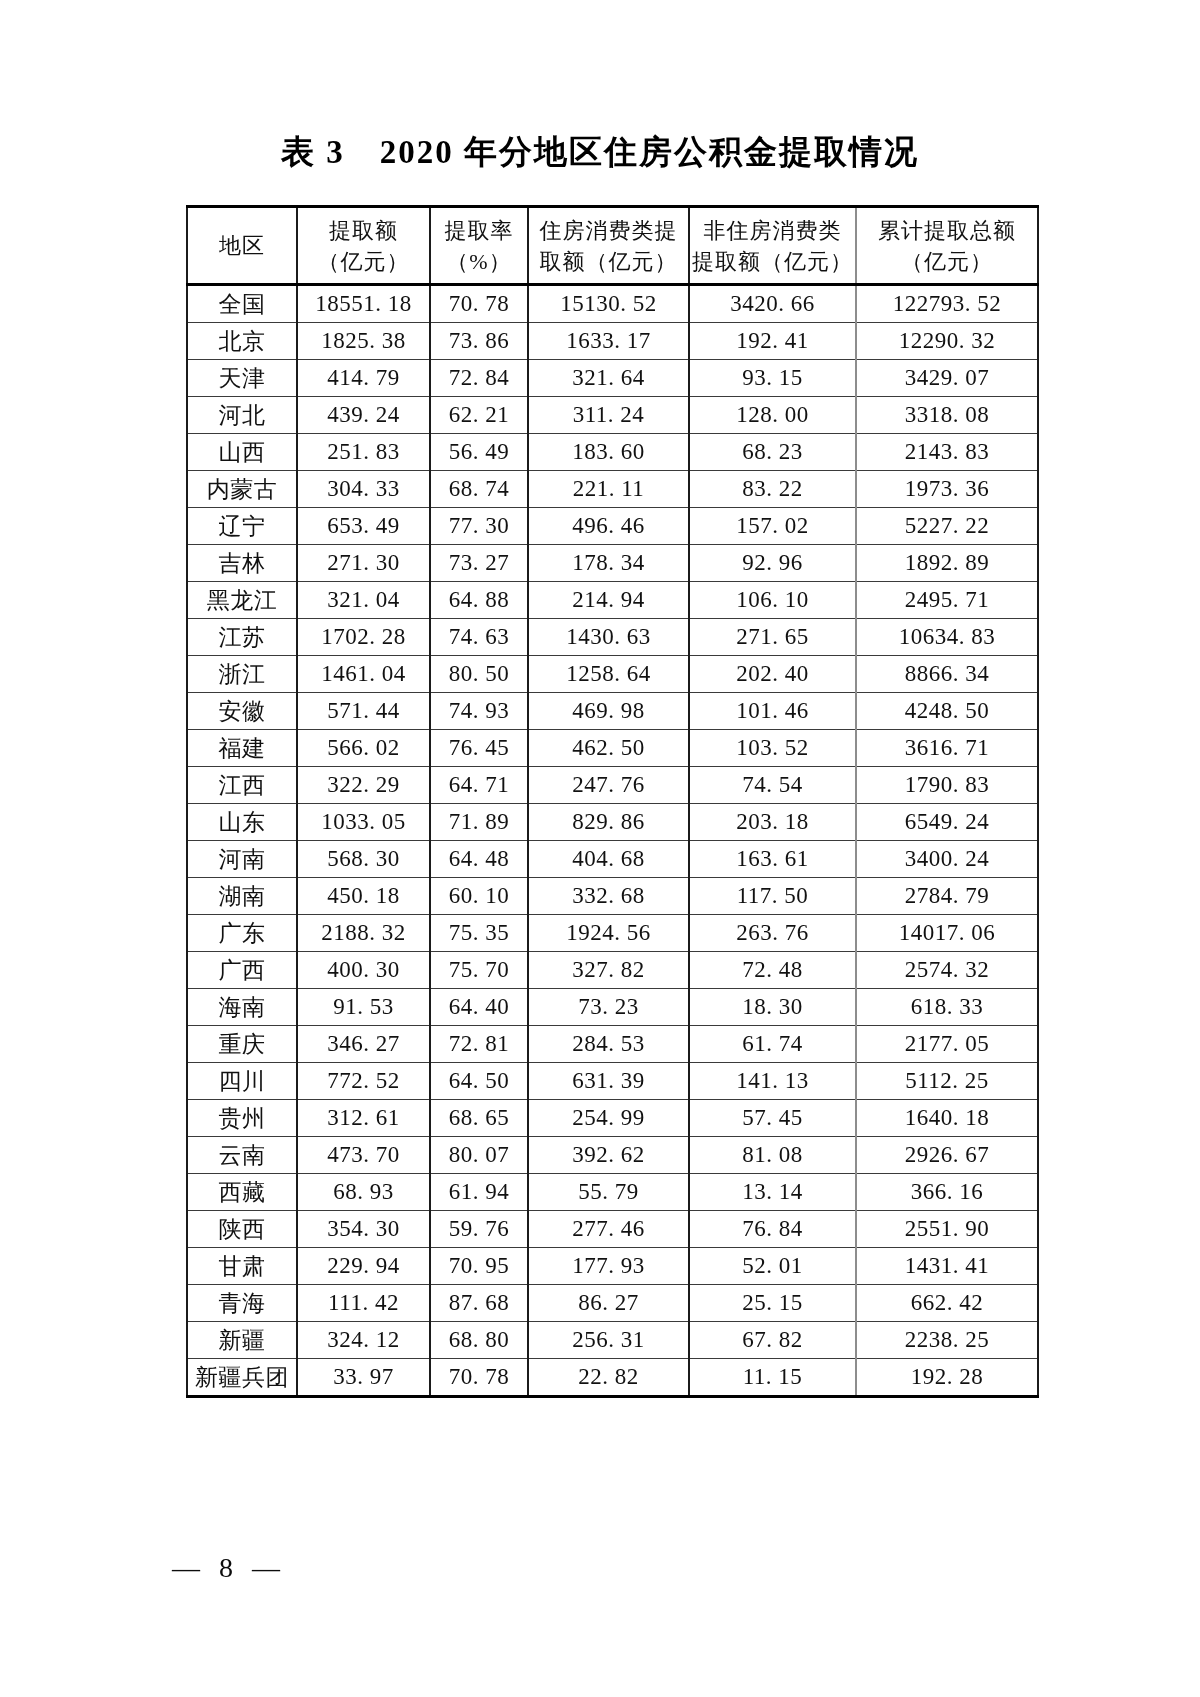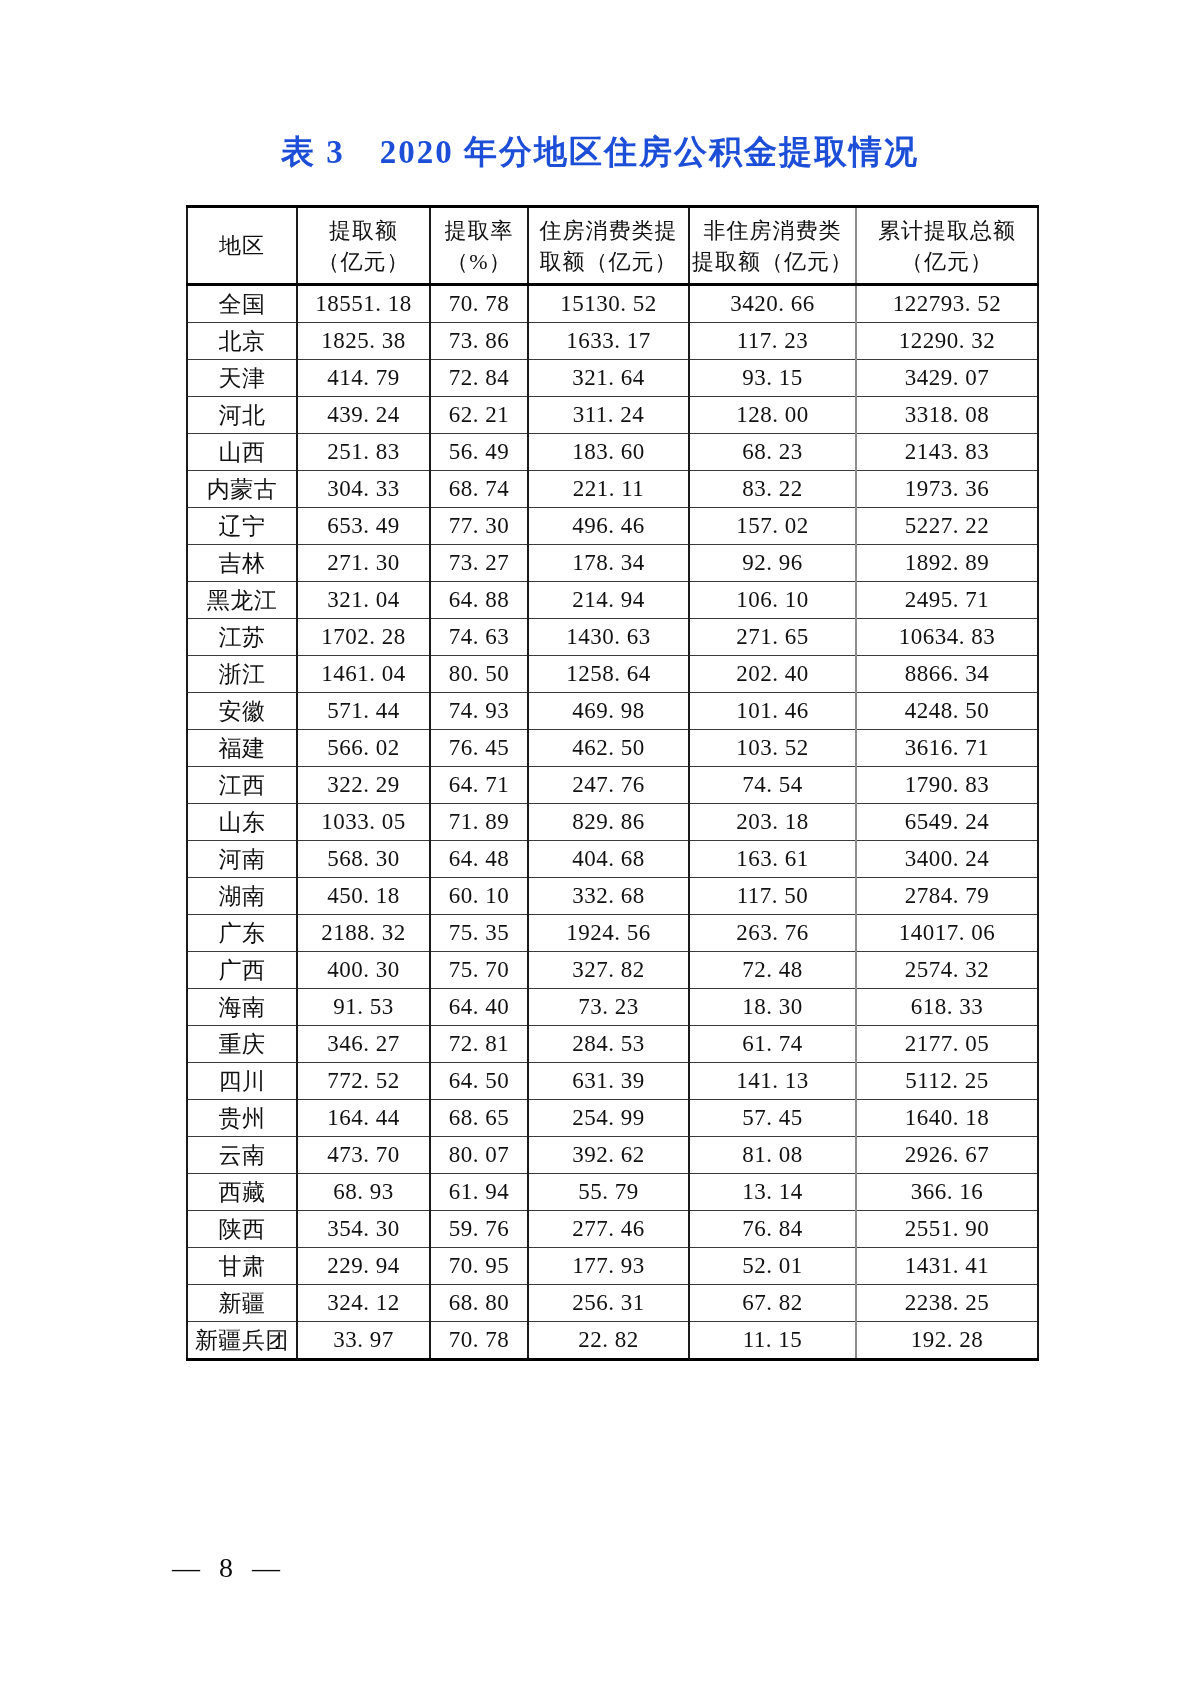--- a/index.html
+++ b/index.html
@@ -19,21 +19,21 @@
   }
   .doc-title {
     position: absolute;
     top: 130px;
     left: 0;
     width: 1200px;
     text-align: center;
     font-size: 33px;
     font-weight: bold;
     letter-spacing: 2px;
-    color: #1d4ed8;
+    color: #000000;
     white-space: pre;
   }
   .table-wrap {
     position: absolute;
     top: 205px;
     left: 186px;
     width: 788px;
   }
   table.fund-table {
     border-collapse: collapse;
@@ -146,21 +146,21 @@
             <td>70. 78</td>
             <td>15130. 52</td>
             <td>3420. 66</td>
             <td>122793. 52</td>
           </tr>
           <tr>
             <td>北京</td>
             <td>1825. 38</td>
             <td>73. 86</td>
             <td>1633. 17</td>
-            <td>117. 23</td>
+            <td>192. 41</td>
             <td>12290. 32</td>
           </tr>
           <tr>
             <td>天津</td>
             <td>414. 79</td>
             <td>72. 84</td>
             <td>321. 64</td>
             <td>93. 15</td>
             <td>3429. 07</td>
           </tr>
@@ -311,21 +311,21 @@
           <tr>
             <td>四川</td>
             <td>772. 52</td>
             <td>64. 50</td>
             <td>631. 39</td>
             <td>141. 13</td>
             <td>5112. 25</td>
           </tr>
           <tr>
             <td>贵州</td>
-            <td>164. 44</td>
+            <td>312. 61</td>
             <td>68. 65</td>
             <td>254. 99</td>
             <td>57. 45</td>
             <td>1640. 18</td>
           </tr>
           <tr>
             <td>云南</td>
             <td>473. 70</td>
             <td>80. 07</td>
             <td>392. 62</td>
@@ -350,20 +350,28 @@
           </tr>
           <tr>
             <td>甘肃</td>
             <td>229. 94</td>
             <td>70. 95</td>
             <td>177. 93</td>
             <td>52. 01</td>
             <td>1431. 41</td>
           </tr>
           <tr>
+            <td>青海</td>
+            <td>111. 42</td>
+            <td>87. 68</td>
+            <td>86. 27</td>
+            <td>25. 15</td>
+            <td>662. 42</td>
+          </tr>
+          <tr>
             <td>新疆</td>
             <td>324. 12</td>
             <td>68. 80</td>
             <td>256. 31</td>
             <td>67. 82</td>
             <td>2238. 25</td>
           </tr>
           <tr>
             <td>新疆兵团</td>
             <td>33. 97</td>

